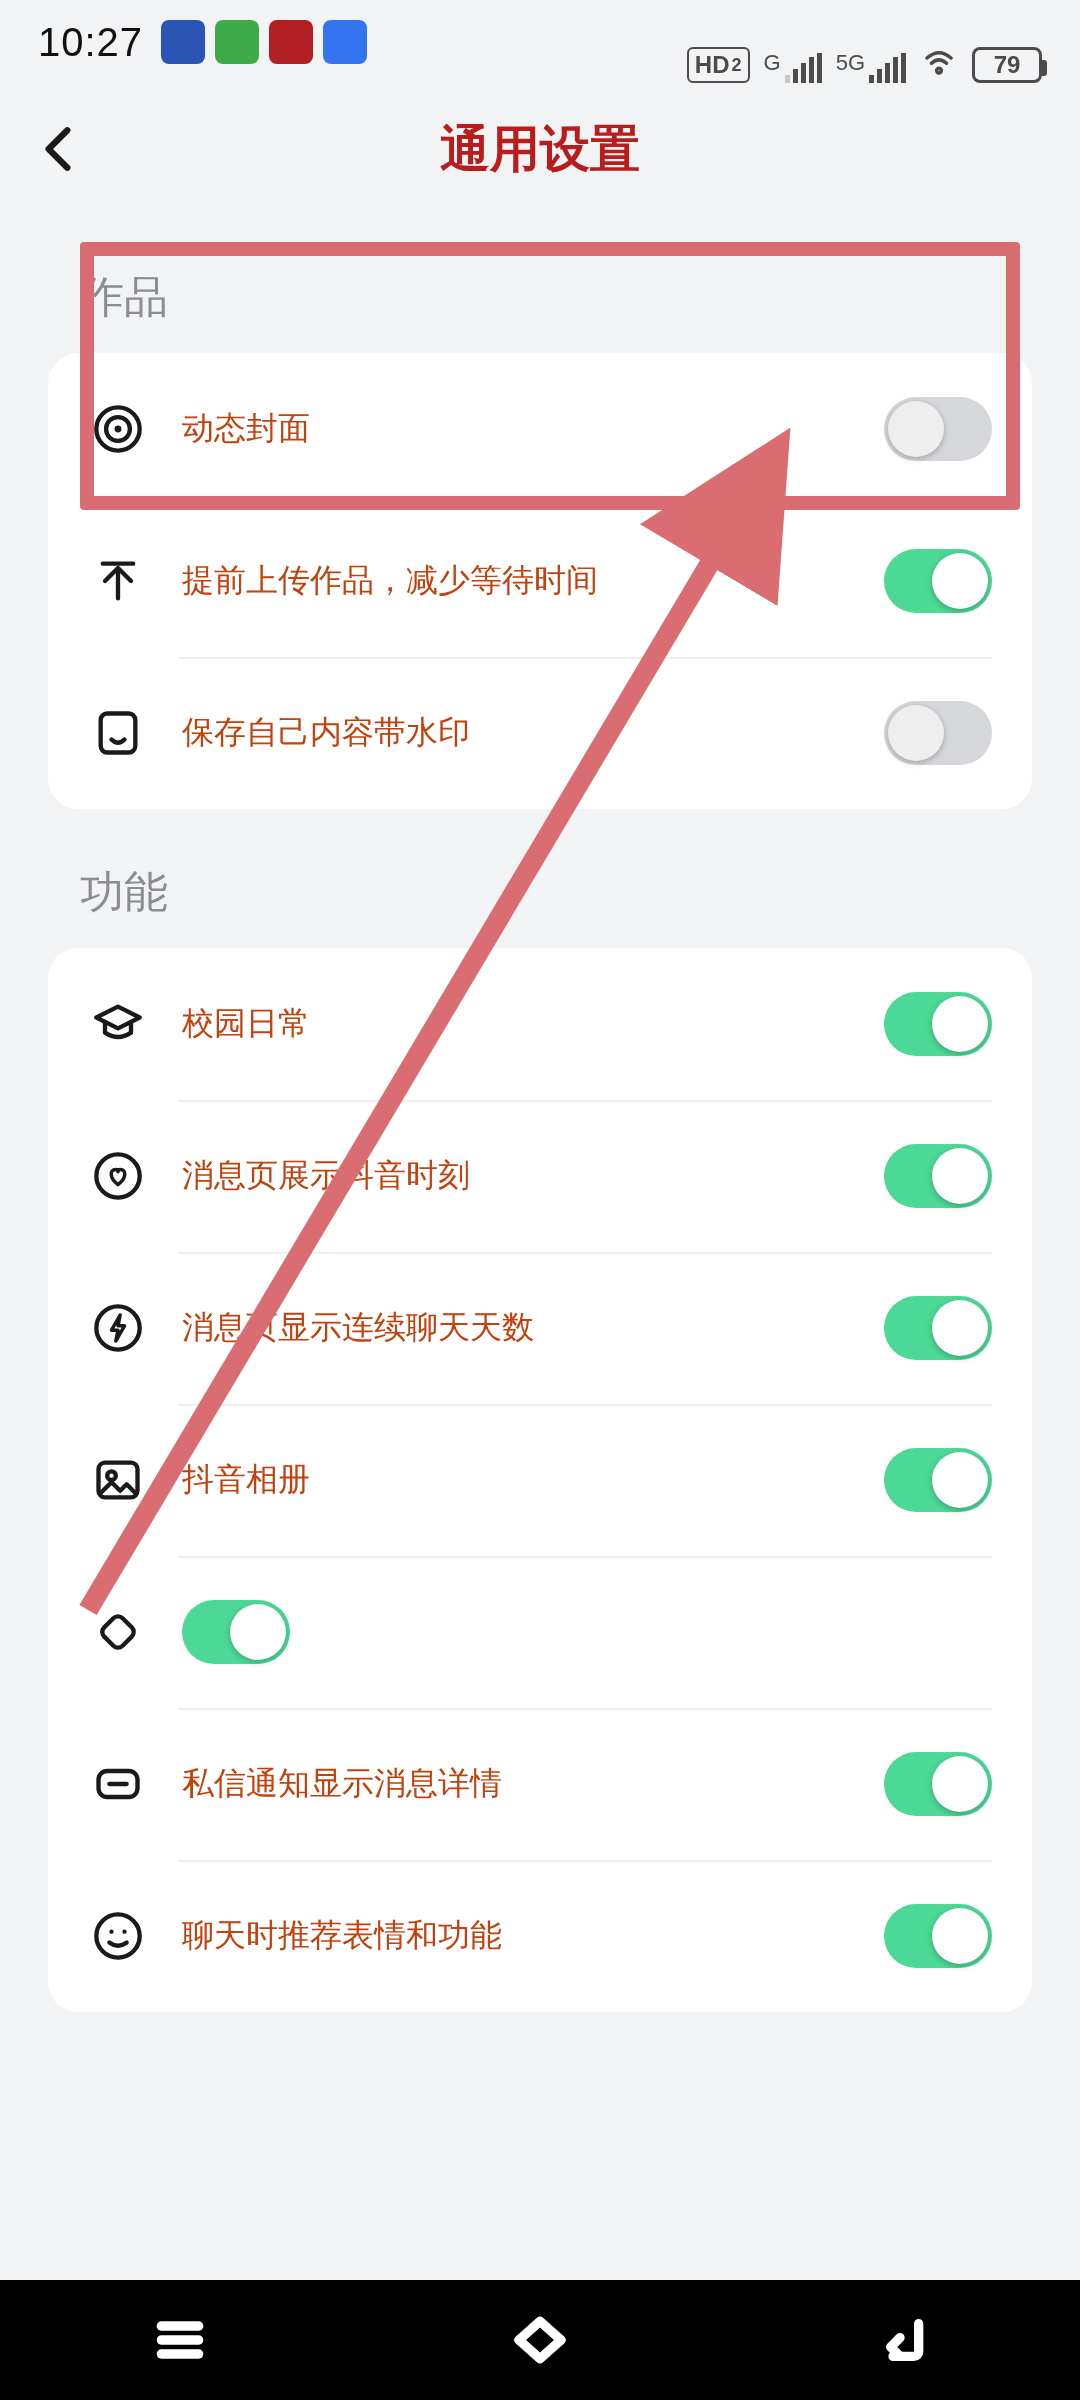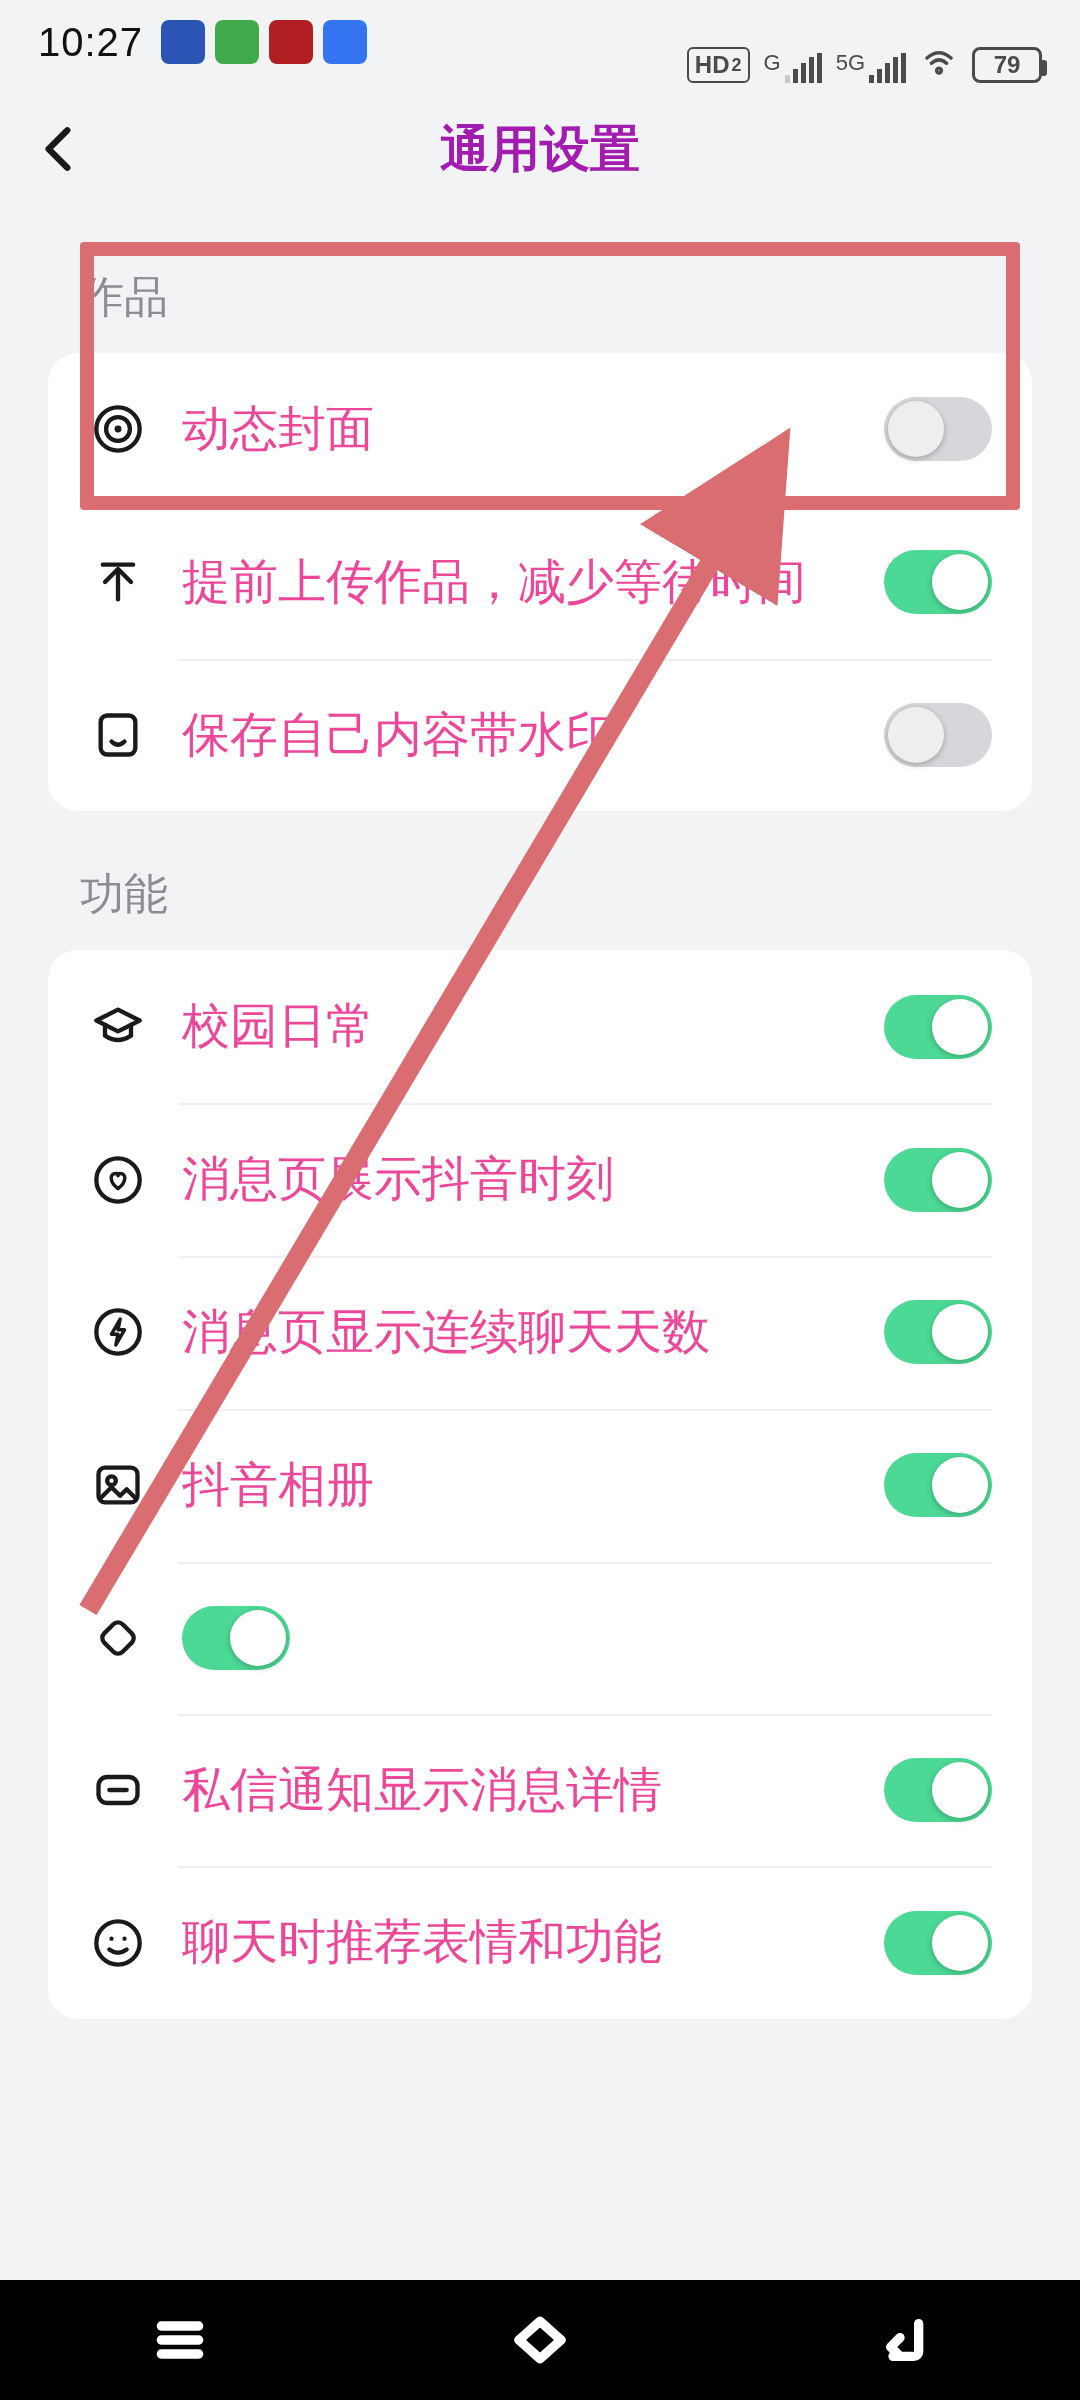--- a/index.html
+++ b/index.html
@@ -26,21 +26,21 @@
   .siglab{font-size:22px;line-height:20px;}
   .wifi { width:38px;height:30px; }
   .battbox{display:flex;align-items:center;}
   .batt { width:70px;height:36px;border:3px solid #4b4b4b;border-radius:8px;position:relative;display:flex;align-items:center;justify-content:center;font-size:24px;font-weight:700;}
   .batt:after{content:"";position:absolute;right:-8px;top:10px;width:5px;height:16px;background:#4b4b4b;border-radius:0 3px 3px 0;}
 
   
   .navbar {
     position: absolute; top: 84px; left:0; right:0; height: 130px;
     display:flex; align-items:center; justify-content:center;
-    font-size: 50px; font-weight:600; color:#a21caf;
+    font-size: 50px; font-weight:600; color:#b91c1c;
   }
   .back-btn{ position:absolute; left:34px; top:50%; transform:translateY(-50%); width:50px;height:50px;}
   .back-btn svg{width:100%;height:100%;}
 
   
   .content { position:absolute; top:214px; left:0; right:0; bottom:180px; overflow:hidden;}
   .section-title{
     font-size:44px; color:#8c8c93; padding: 54px 13px 26px 80px;
   }
   .card{
@@ -49,21 +49,21 @@
   .row{
     display:flex; align-items:center; gap:34px;
     padding: 44px 40px 44px 40px;
     position:relative;
   }
   .row + .row:before{
     content:""; position:absolute; top:0; left:130px; right:40px; height:2px; background:#efeff1;
   }
   .row .ic{ width:60px; height:60px; flex:0 0 60px; display:flex;align-items:center;justify-content:center;}
   .row .ic svg{ width:52px;height:52px; }
-  .row .lab{ flex:1 1 auto; font-size:48px; color:#ec4899; font-weight:500; line-height:1.35; padding-right:10px;}
+  .row .lab{ flex:1 1 auto; font-size:32px; color:#c2410c; font-weight:500; line-height:1.35; padding-right:10px;}
   .toggle{
     width:108px; height:64px; border-radius:40px;
     position:relative; flex:0 0 108px;
   }
   .toggle .knob{
     position:absolute; top:4px; width:56px; height:56px; border-radius:50%;
     background:#fff; box-shadow:0 2px 6px rgba(0,0,0,.25);
   }
   .toggle.off{ background:#d5d7da; }
   .toggle.off .knob{ left:4px;  background:#eeeeef;}

